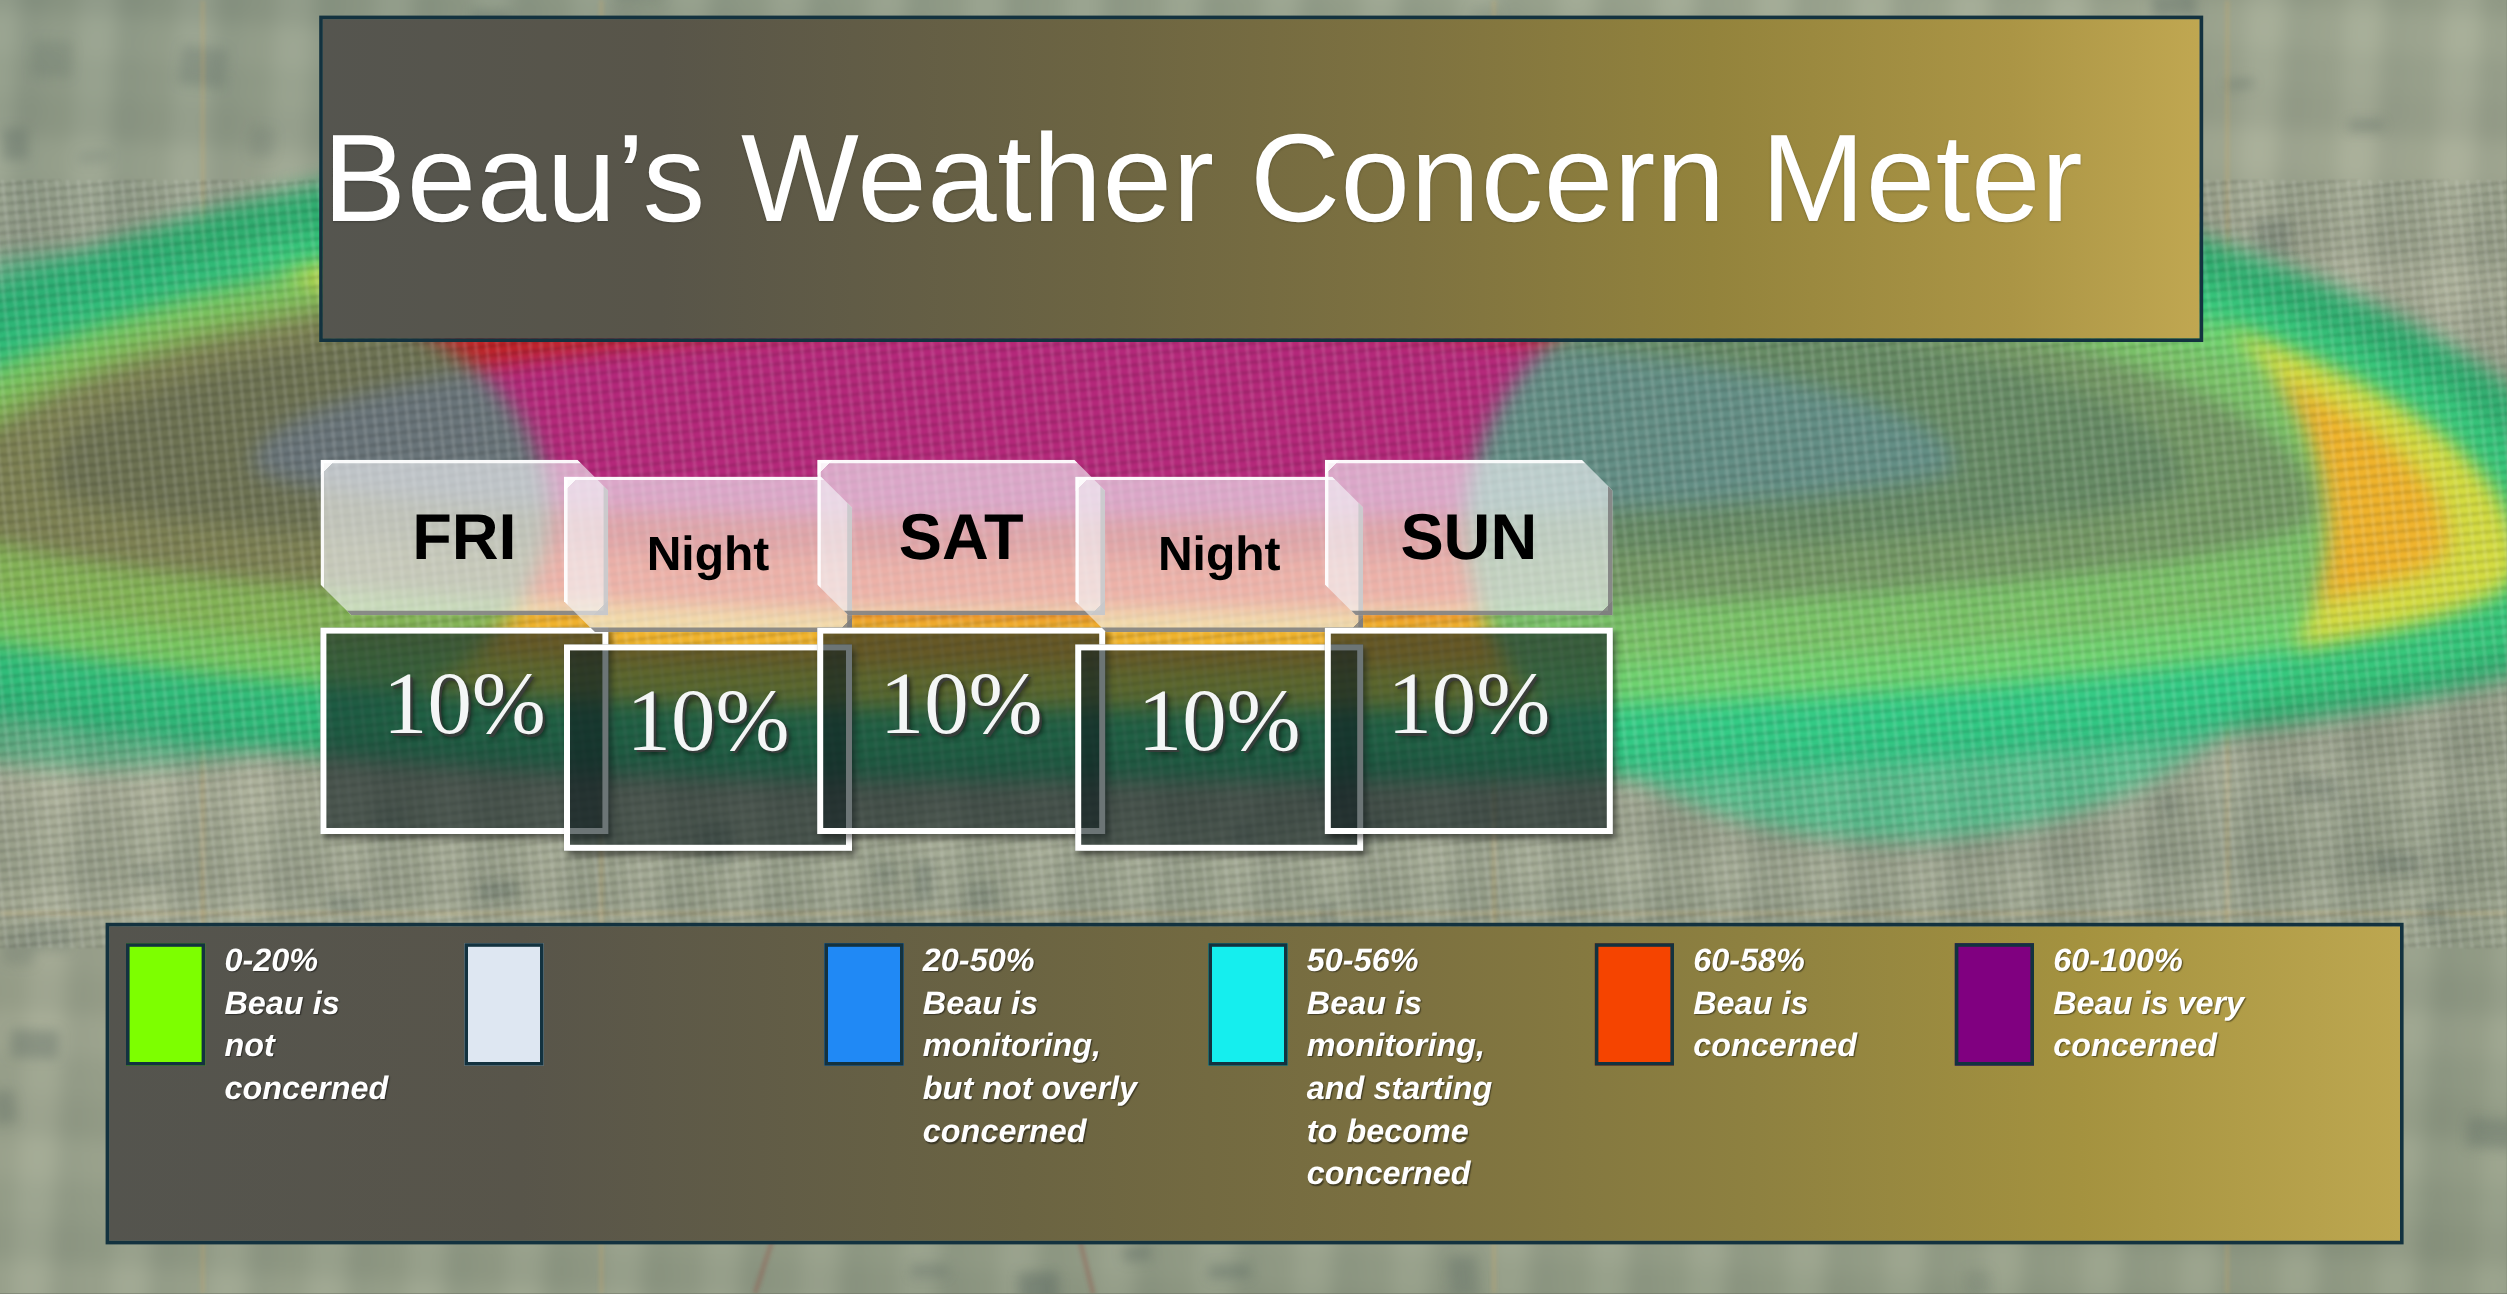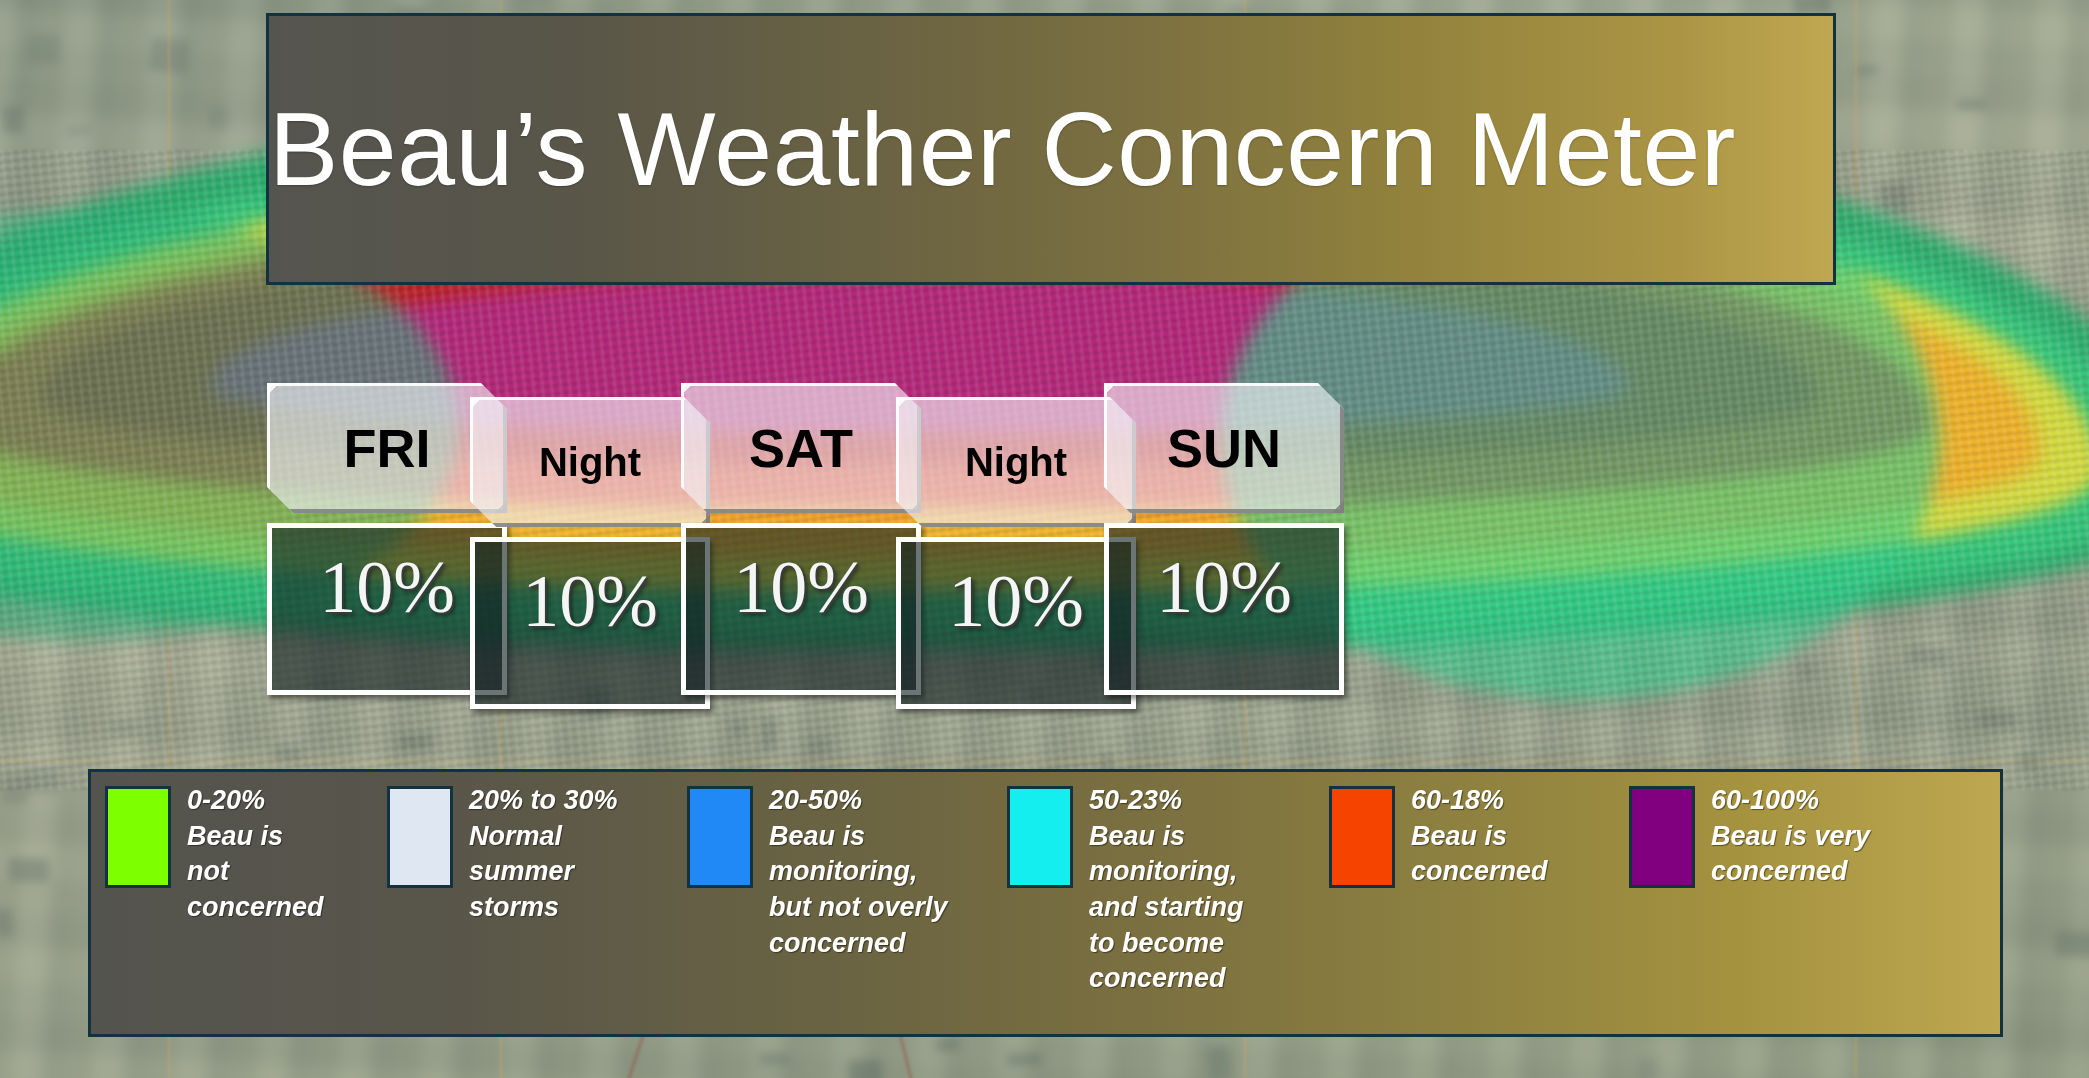--- a/index.html
+++ b/index.html
@@ -440,45 +440,41 @@
   <div class="legend" id="legend">
       <div class="lg-item" style="width: 282px;">
         <div class="swatch" style="background: rgb(125, 255, 0);"></div>
         <div class="lg-text">0-20%
 Beau is
 not
 concerned</div>
       </div>
       <div class="lg-item" style="width: 300px;">
         <div class="swatch" style="background: rgb(222, 231, 242);"></div>
-        <div class="lg-text">20% to 30%
-Normal
-summer
-storms</div>
       </div>
       <div class="lg-item" style="width: 320px;">
         <div class="swatch" style="background: rgb(32, 137, 245);"></div>
         <div class="lg-text">20-50%
 Beau is
 monitoring,
 but not overly
 concerned</div>
       </div>
       <div class="lg-item" style="width: 322px;">
         <div class="swatch" style="background: rgb(21, 238, 238);"></div>
-        <div class="lg-text">50-23%
+        <div class="lg-text">50-56%
 Beau is
 monitoring,
 and starting
 to become
 concerned</div>
       </div>
       <div class="lg-item" style="width: 300px;">
         <div class="swatch" style="background: rgb(245, 68, 0);"></div>
-        <div class="lg-text">60-18%
+        <div class="lg-text">60-58%
 Beau is
 concerned</div>
       </div>
       <div class="lg-item" style="width: 330px;">
         <div class="swatch" style="background: rgb(128, 0, 128);"></div>
         <div class="lg-text">60-100%
 Beau is very
 concerned</div>
       </div>
     </div>

